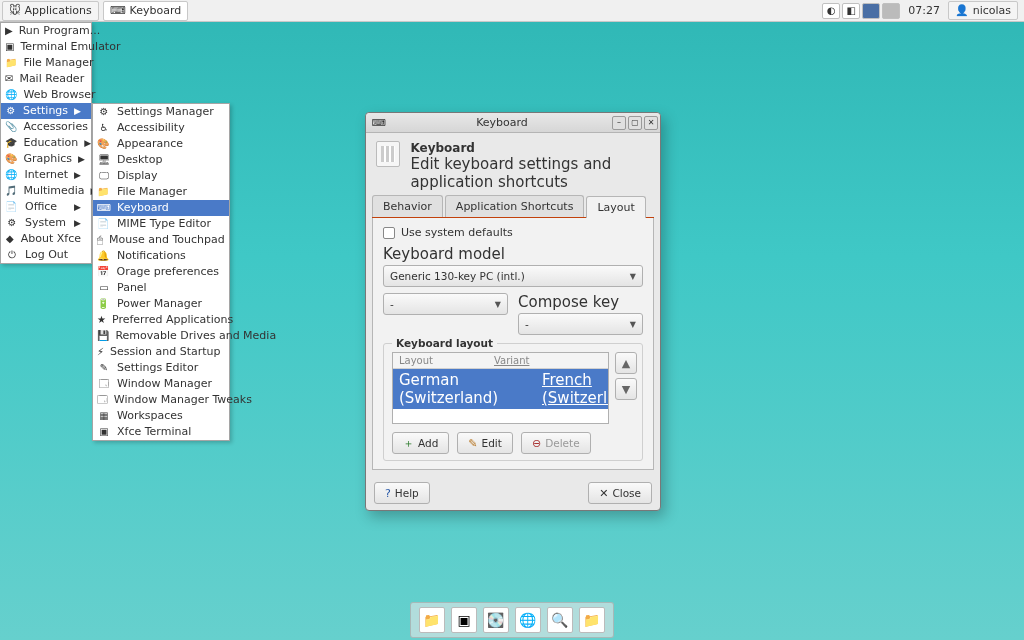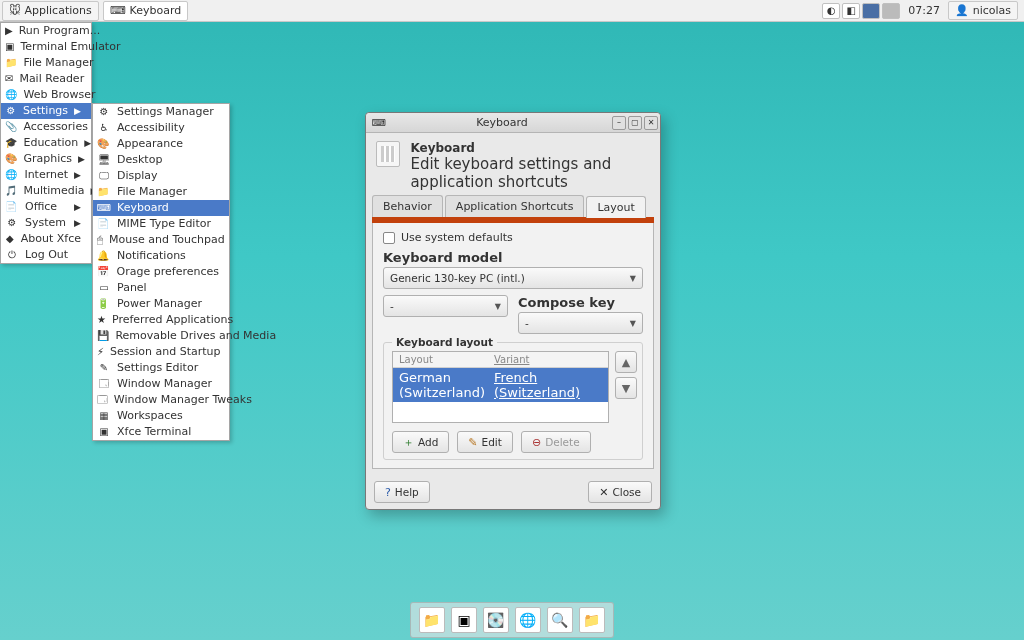--- a/index.html
+++ b/index.html
@@ -32,42 +32,42 @@
 .titlebar { height: 20px; background: linear-gradient(#e8e8e8,#d6d6d6); border-bottom: 1px solid #b4b4b4; display: flex; align-items: center; border-radius: 4px 4px 0 0; }
 .titlebar .ticon { width: 26px; display: flex; justify-content: center; font-size: 10px; }
 .titlebar .ttitle { flex: 1; text-align: center; font-weight: normal; font-size: 11px; }
 .titlebar .twb { width: 14px; height: 14px; margin-right: 2px; border: 1px solid #9a9a9a; border-radius: 2px; background: #e0e0e0; display: flex; align-items: center; justify-content: center; font-size: 8px; }
 .win-head { display: flex; gap: 10px; padding: 8px 10px 4px 10px; align-items: flex-start; }
 .win-head .kb-icon { width: 36px; height: 26px; border: 1px solid #bbb; background: #f6f6f6; border-radius: 2px; position: relative; }
 .win-head .kb-icon::after { content:""; position:absolute; inset:4px; background: repeating-linear-gradient(90deg,#ccc 0 3px,#fff 3px 5px); }
 .win-head h3 { font-size: 12px; font-weight: bold; }
 .win-head p { font-size: 15px; }
 
-.tabs { display: flex; margin: 0 6px; border-bottom: 6px solid #c2410c; }
+.tabs { display: flex; margin: 0 6px; border-bottom: 1px solid #c2410c; }
 .tab { padding: 4px 10px; font-size: 11px; border: 1px solid #b6b6b6; border-bottom: none; background: #e0e0e0; margin-right: 2px; border-radius: 3px 3px 0 0; }
 .tab.active { background: #f2f2f2; position: relative; top: 1px; }
 .tab-body { background: #f2f2f2; margin: 0 6px 6px 6px; border: 1px solid #b6b6b6; border-top: none; padding: 8px 10px; }
 
 .chk { display: flex; align-items: center; gap: 6px; margin-bottom: 6px; }
 .chk .box { width: 12px; height: 12px; border: 1px solid #888; border-radius: 2px; background: #fff; }
-.fld-label { font-weight: bold; font-size: 13px; margin-bottom: 2px; }
+.fld-label { font-weight: normal; font-size: 15px; margin-bottom: 2px; }
 .combo { height: 22px; border: 1px solid #b0b0b0; border-radius: 3px; background: linear-gradient(#fafafa,#e4e4e4); display: flex; align-items: center; padding: 0 6px; font-size: 10.5px; margin-bottom: 6px; }
 .combo .dd { margin-left: auto; font-size: 8px; color: #555; }
 .row2 { display: flex; gap: 10px; }
 .row2 > div { flex: 1; }
 
 .layout-group { border: 1px solid #cfcfcf; border-radius: 3px; padding: 8px 5px 6px 8px; margin-top: 2px; position: relative; }
 .layout-group > .lg-title { position: absolute; top: -7px; left: 8px; background: #f2f2f2; padding: 0 4px; font-weight: bold; font-size: 10.5px; }
 .table-wrap { display: flex; gap: 6px; }
 .tbl { flex: 1; border: 1px solid #b0b0b0; background: #fff; height: 72px; overflow: hidden; }
 .tbl-head { display: flex; border-bottom: 1px solid #d0d0d0; background: #f4f4f4; font-size: 10px; color: #888; }
 .tbl-head div, .tbl-row div { padding: 2px 6px; }
 .tbl-head .c1, .tbl-row .c1 { width: 95px; }
 .tbl-head .c2, .tbl-row .c2 { flex: 1; text-decoration: underline; }
-.tbl-row { display: flex; font-size: 13px; }
+.tbl-row { display: flex; font-size: 15px; gap: 48px; }
 .tbl-row.sel { background: #4a7ac8; color: #fff; }
 .updown { display: flex; flex-direction: column; gap: 4px; }
 .sq-btn { width: 22px; height: 22px; border: 1px solid #b0b0b0; border-radius: 3px; background: linear-gradient(#fafafa,#e4e4e4); display: flex; align-items: center; justify-content: center; font-size: 11px; color: #666; }
 .btn-row { display: flex; gap: 8px; margin-top: 8px; }
 .btn { height: 22px; border: 1px solid #b0b0b0; border-radius: 3px; background: linear-gradient(#fafafa,#e4e4e4); display: flex; align-items: center; gap: 4px; padding: 0 10px; font-size: 10.5px; }
 .btn .ic { font-size: 11px; }
 .btn.disabled { color: #999; }
 
 .win-foot { display: flex; padding: 6px 8px; gap: 8px; }
 .win-foot .spacer { flex: 1; }

